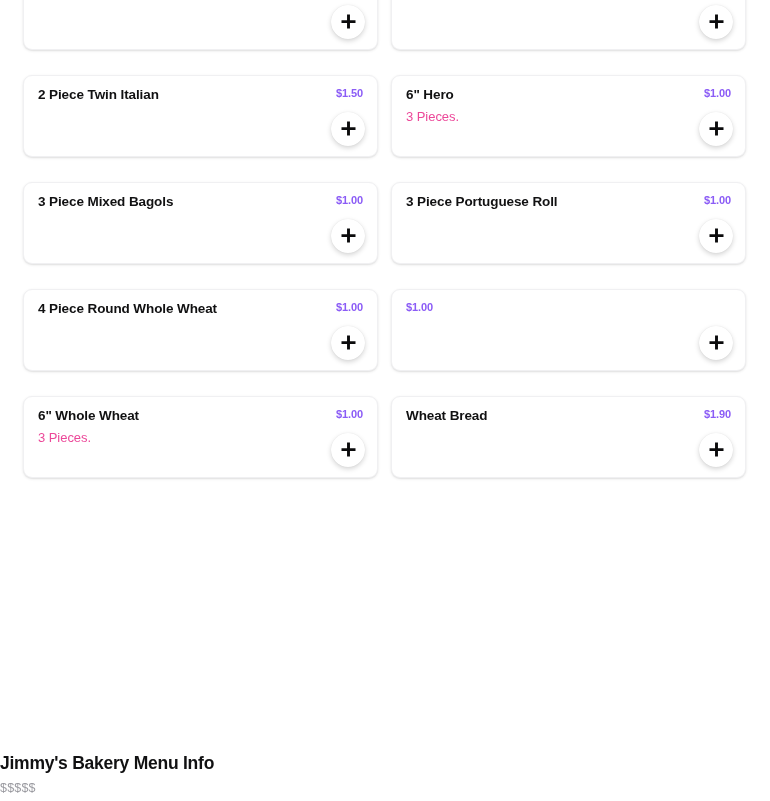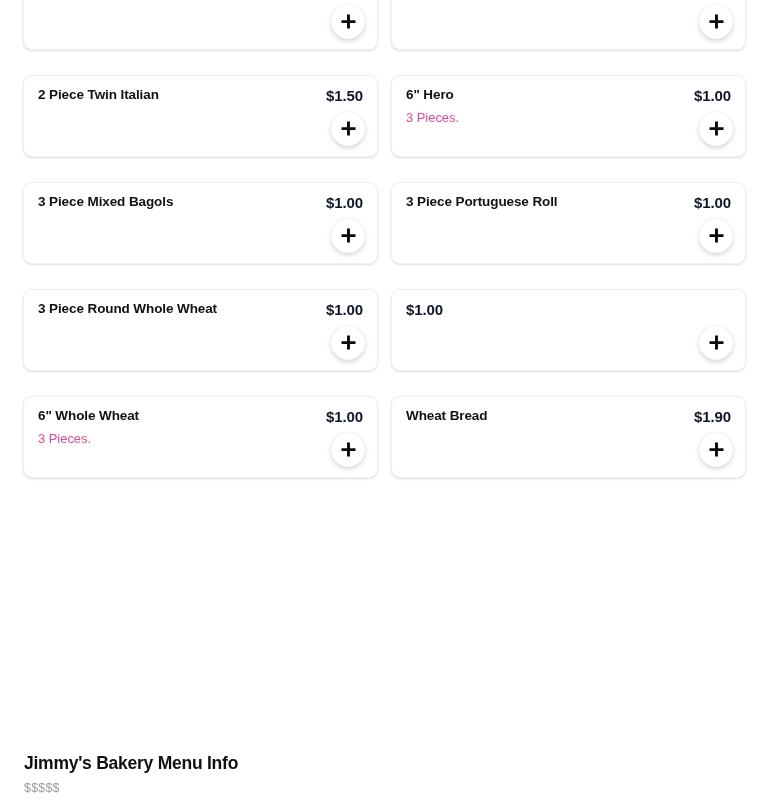--- a/index.html
+++ b/index.html
@@ -57,23 +57,23 @@
   .item-name {
     font-size: 13.5px;
     font-weight: bold;
     color: #111112;
     line-height: 1.15;
     letter-spacing: -0.1px;
     white-space: nowrap;
   }
 
   .item-price {
-    font-size: 15px;
+    font-size: 11px;
     font-weight: bold;
-    color: #0f172a;
+    color: #8b5cf6;
     line-height: 1.15;
     letter-spacing: -0.1px;
     white-space: nowrap;
     flex: 0 0 auto;
   }
 
   .item-desc {
     margin-top: 7px;
     font-size: 13px;
     font-weight: normal;
@@ -97,21 +97,21 @@
     display: flex;
     align-items: center;
     justify-content: center;
     cursor: pointer;
   }
   .add-btn svg { display: block; }
 
   
   .info-section {
     position: absolute;
-    left: 24px;
+    left: 0;
     top: 753px;
     width: 740px;
   }
   .info-title {
     font-size: 17.5px;
     font-weight: bold;
     color: #111112;
     letter-spacing: -0.25px;
     line-height: 1.2;
     margin: 0;
@@ -184,21 +184,21 @@
           <div class="item-price">$1.00</div>
         </div>
         <div class="add-btn">
           <svg width="17" height="17" viewBox="0 0 17 17">
             <path d="M7.05 0.6 h2.9 v5.55 h5.55 v2.9 h-5.55 v5.55 h-2.9 v-5.55 h-5.55 v-2.9 h5.55 z" fill="#0b0b0c"></path>
           </svg>
         </div>
       </div>
       <div class="menu-card">
         <div class="card-top">
-          <div class="item-name">3 Piece Round Whole Wheat</div>
+          <div class="item-name">4 Piece Round Whole Wheat</div>
           <div class="item-price">$1.00</div>
         </div>
         <div class="add-btn">
           <svg width="17" height="17" viewBox="0 0 17 17">
             <path d="M7.05 0.6 h2.9 v5.55 h5.55 v2.9 h-5.55 v5.55 h-2.9 v-5.55 h-5.55 v-2.9 h5.55 z" fill="#0b0b0c"></path>
           </svg>
         </div>
       </div>
       <div class="menu-card">
         <div class="card-top">

